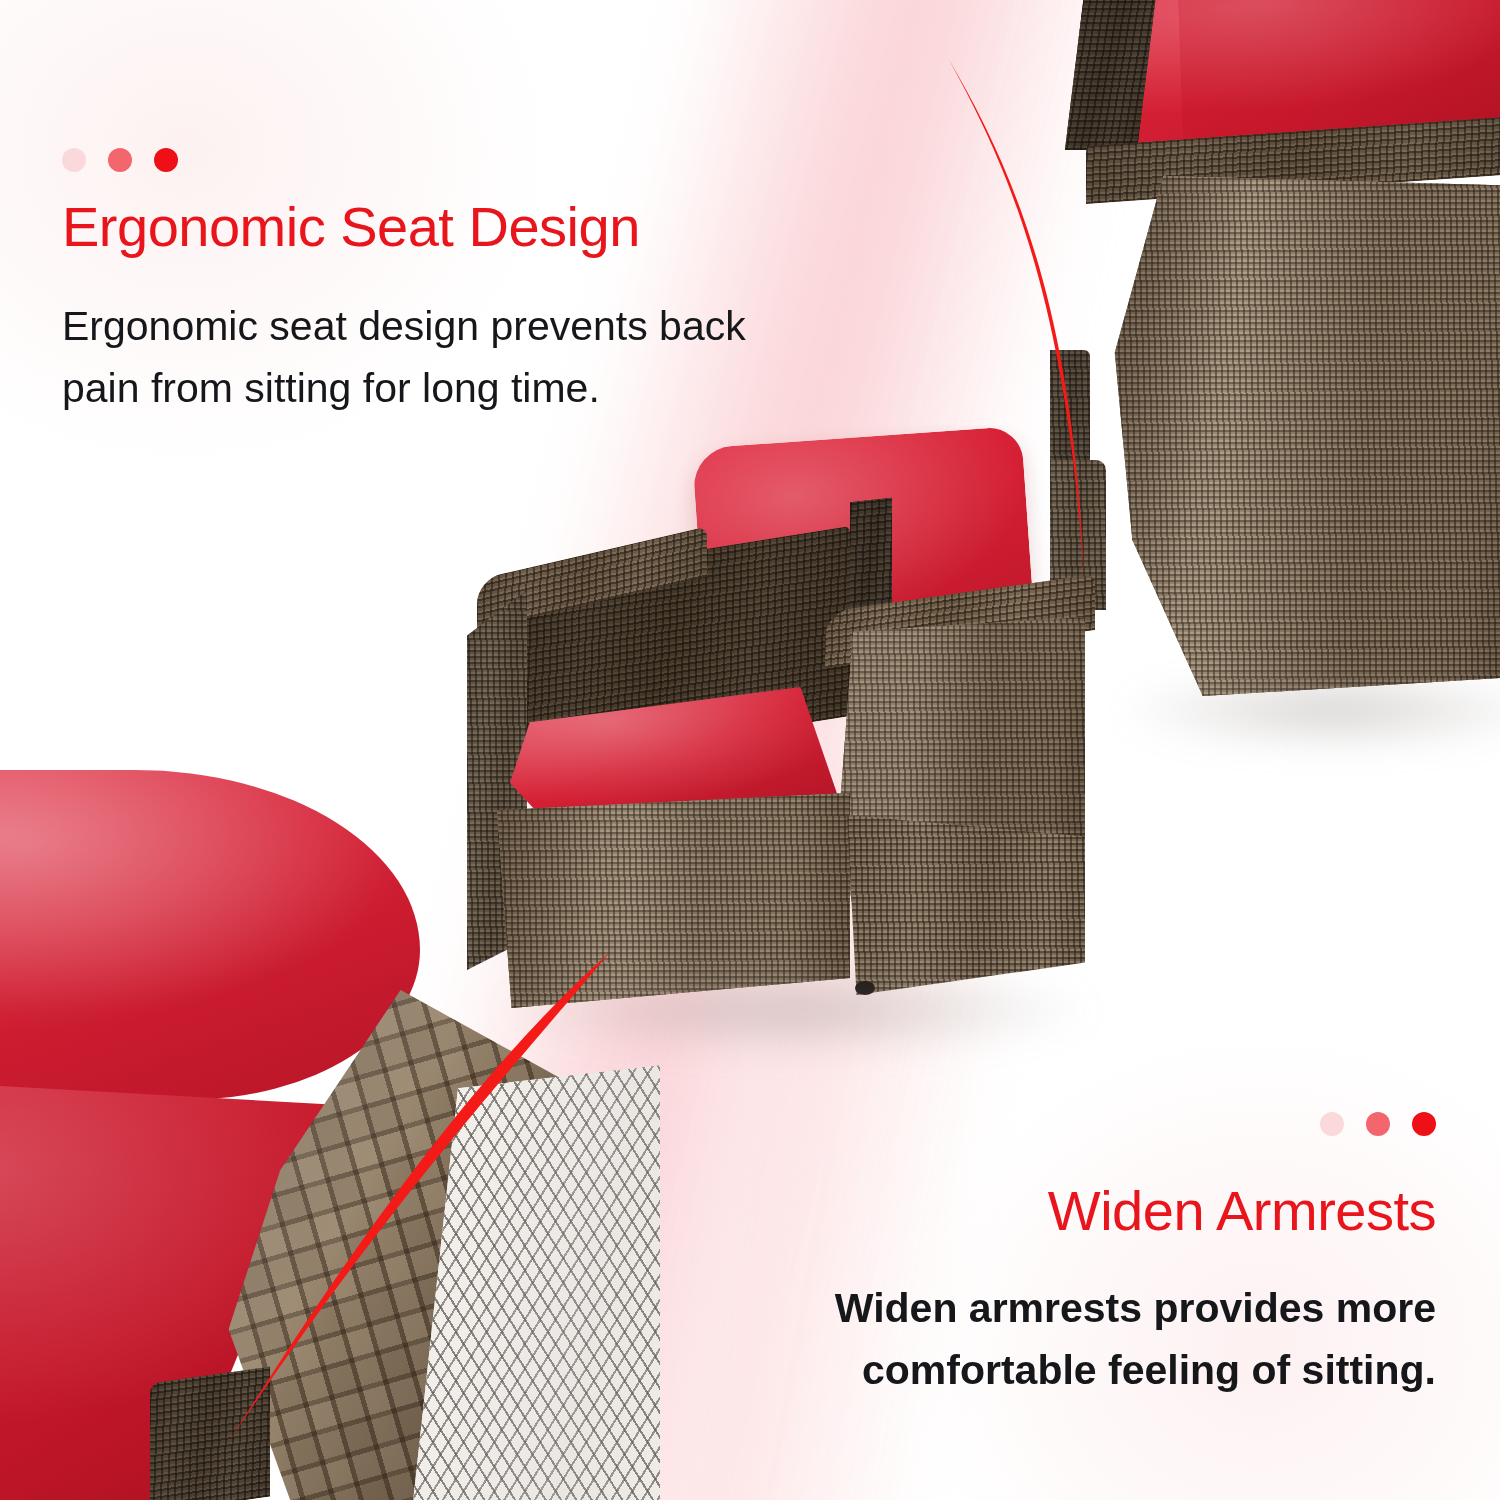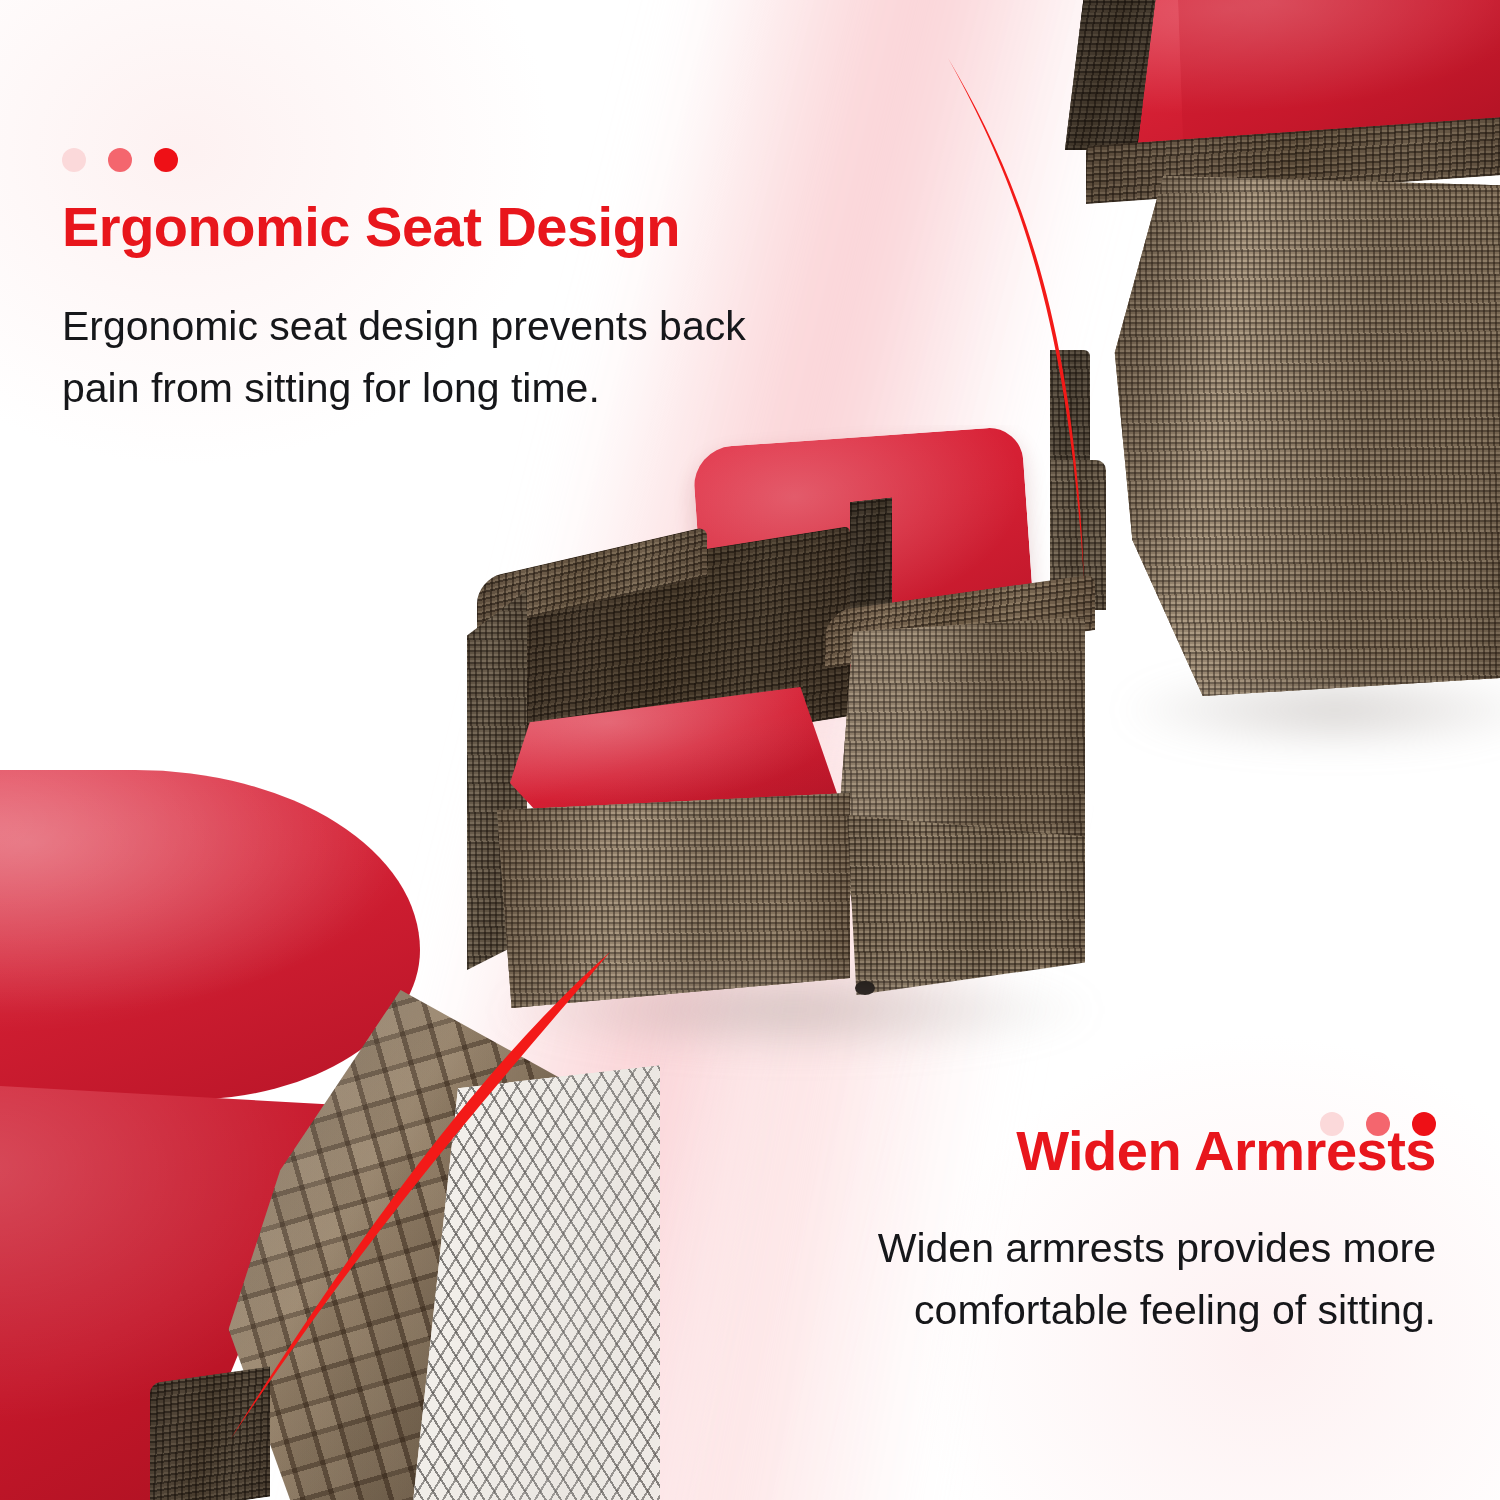--- a/index.html
+++ b/index.html
@@ -113,41 +113,41 @@
     filter:blur(16px);
   }
 
   
   .dots{position:absolute;display:flex;gap:22px;align-items:center;}
   .dot{width:24px;height:24px;border-radius:50%;}
 
   
   .block{position:absolute;}
   .block-tl{left:62px;top:196px;width:700px;}
-  .block-br{right:64px;top:1120px;width:640px;text-align:right;}
+  .block-br{right:64px;top:1180px;width:640px;text-align:right;}
 
   .heading{
     margin:0;
     font-family:"Liberation Sans",sans-serif;
-    font-weight:700;
+    font-weight:400;
     font-size:56px;
     line-height:1.12;
     letter-spacing:-0.5px;
     color:#e8161c;
     white-space:nowrap;
   }
   .body-copy{
     margin:36px 0 0 0;
     font-family:"Liberation Sans",sans-serif;
     font-weight:400;
     font-size:41px;
     line-height:1.52;
     color:#16171a;
   }
-  .block-br .body-copy{margin-top:34px;}
+  .block-br .body-copy{margin-top:34px;font-weight:bold;}
 </style>
 </head>
 <body>
 
 <div class="canvas">
 
   <div class="bg-glow-tl"></div>
   <div class="bg-glow-br"></div>
   <div class="bg-band-a"></div>
   <div class="bg-band-b"></div>

